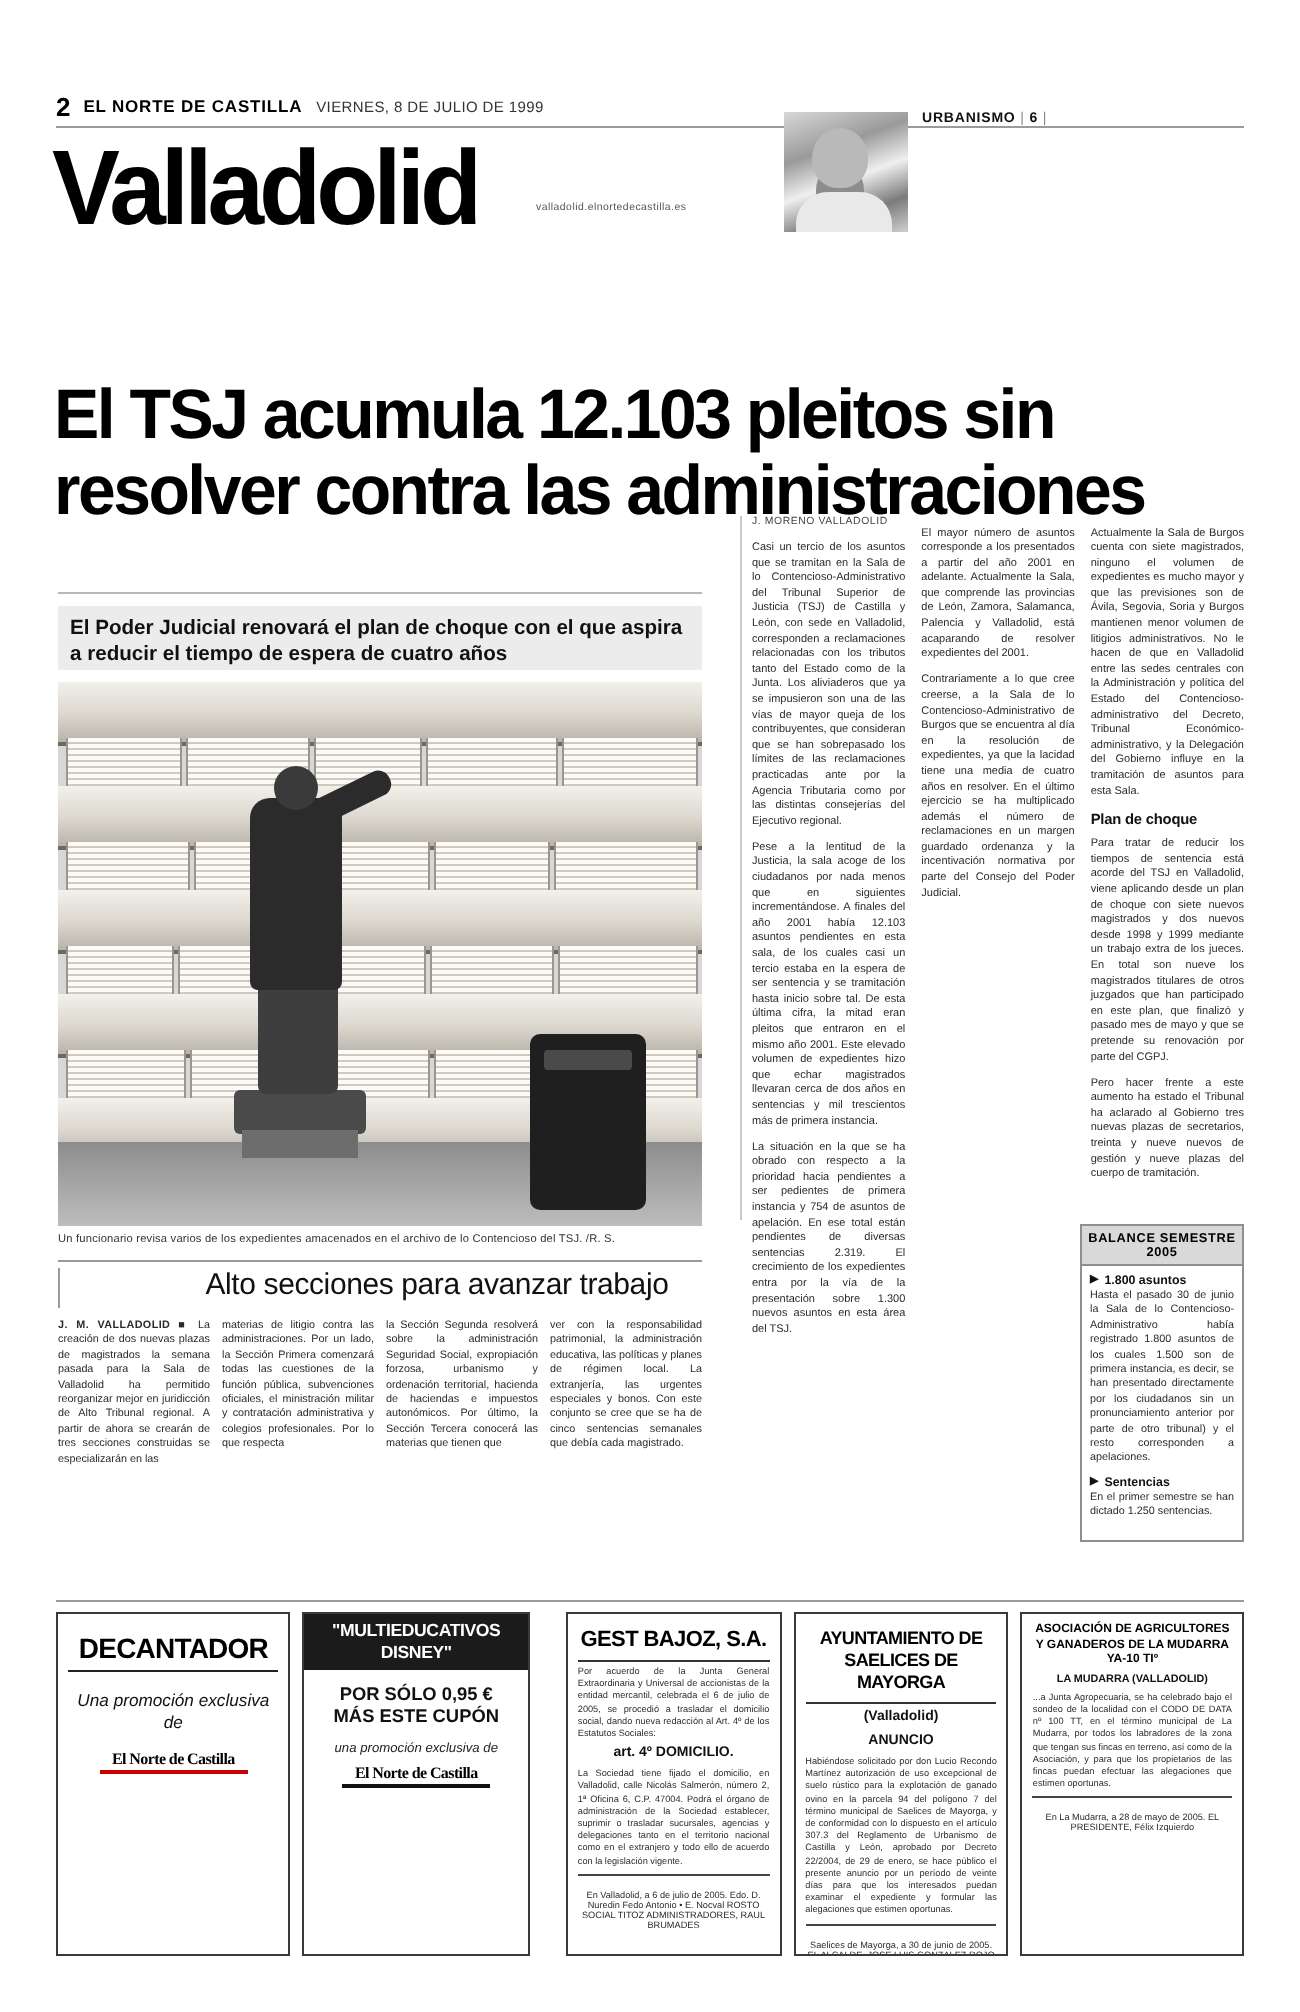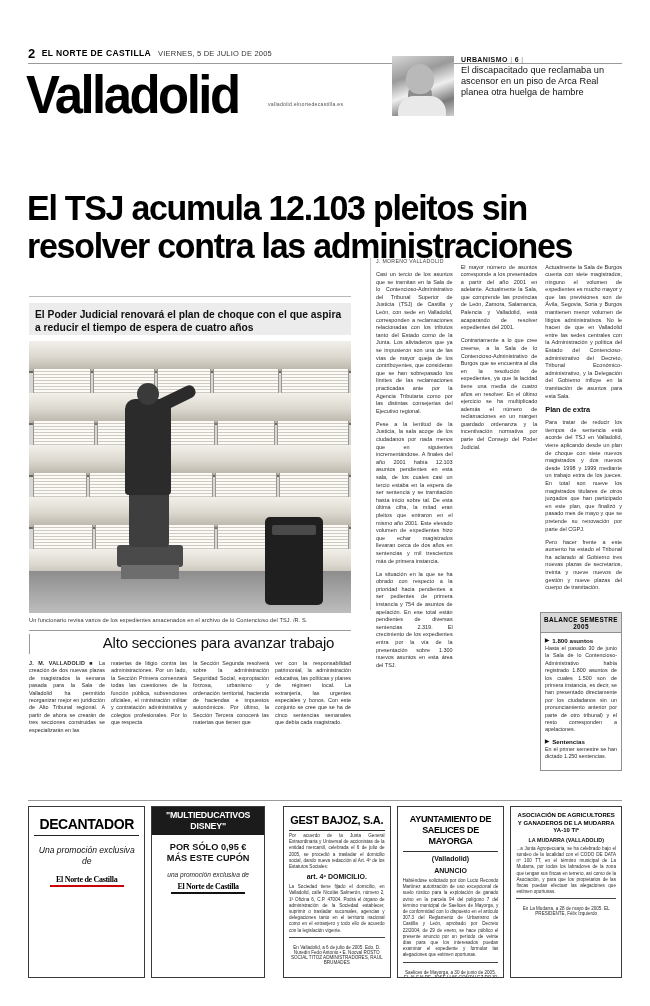--- a/index.html
+++ b/index.html
@@ -153,39 +153,38 @@
   .asoc-sub{text-align:center;font-weight:bold;font-size:5.4px;color:#111;padding:2px 0 1px;}
 </style>
 </head>
 <body>
 
 <div class="page">
 
   <div class="folio">
     <span class="folio-num">2</span>
     <span class="folio-paper">EL NORTE DE CASTILLA</span>
-    <span class="folio-date">VIERNES, 5 DE JULIO DE 2005</span>
+    <span class="folio-date">VIERNES, 8 DE JULIO DE 1999</span>
   </div>
   <div class="folio-rule"></div>
 
   <div class="masthead">
     <div class="masthead-title">Valladolid</div>
   </div>
   <div class="masthead-url">valladolid.elnortedecastilla.es</div>
 
   <div class="teaser">
     <div class="teaser-photo"></div>
     <div class="teaser-text">
       <div class="teaser-kicker">
         <span>URBANISMO</span>
         <span class="sep">|</span>
         <span>6</span>
         <span class="sep">|</span>
       </div>
-      <div class="teaser-head">El discapacitado que reclamaba un ascensor en un piso de Arca Real planea otra huelga de hambre</div>
     </div>
   </div>
 
 
   <h1 class="headline">El TSJ acumula 12.103 pleitos sin resolver contra las administraciones</h1>
 
   <div class="lead-rule"></div>
   <div class="leadbox">
     <p>El Poder Judicial renovará el plan de choque con el que aspira a reducir el tiempo de espera de cuatro años</p>
   </div>
@@ -249,21 +248,21 @@
       <p>Casi un tercio de los asuntos que se tramitan en la Sala de lo Contencioso-Administrativo del Tribunal Superior de Justicia (TSJ) de Castilla y León, con sede en Valladolid, corresponden a reclamaciones relacionadas con los tributos tanto del Estado como de la Junta. Los aliviaderos que ya se impusieron son una de las vías de mayor queja de los contribuyentes, que consideran que se han sobrepasado los límites de las reclamaciones practicadas ante por la Agencia Tributaria como por las distintas consejerías del Ejecutivo regional.</p>
       <p>Pese a la lentitud de la Justicia, la sala acoge de los ciudadanos por nada menos que en siguientes incrementándose. A finales del año 2001 había 12.103 asuntos pendientes en esta sala, de los cuales casi un tercio estaba en la espera de ser sentencia y se tramitación hasta inicio sobre tal. De esta última cifra, la mitad eran pleitos que entraron en el mismo año 2001. Este elevado volumen de expedientes hizo que echar magistrados llevaran cerca de dos años en sentencias y mil trescientos más de primera instancia.</p>
       <p>La situación en la que se ha obrado con respecto a la prioridad hacia pendientes a ser pedientes de primera instancia y 754 de asuntos de apelación. En ese total están pendientes de diversas sentencias 2.319. El crecimiento de los expedientes entra por la vía de la presentación sobre 1.300 nuevos asuntos en esta área del TSJ.</p>
     </div>
     <div class="bcol">
       <p>El mayor número de asuntos corresponde a los presentados a partir del año 2001 en adelante. Actualmente la Sala, que comprende las provincias de León, Zamora, Salamanca, Palencia y Valladolid, está acaparando de resolver expedientes del 2001.</p>
       <p>Contrariamente a lo que cree creerse, a la Sala de lo Contencioso-Administrativo de Burgos que se encuentra al día en la resolución de expedientes, ya que la lacidad tiene una media de cuatro años en resolver. En el último ejercicio se ha multiplicado además el número de reclamaciones en un margen guardado ordenanza y la incentivación normativa por parte del Consejo del Poder Judicial.</p>
     </div>
     <div class="bcol">
       <p>Actualmente la Sala de Burgos cuenta con siete magistrados, ninguno el volumen de expedientes es mucho mayor y que las previsiones son de Ávila, Segovia, Soria y Burgos mantienen menor volumen de litigios administrativos. No le hacen de que en Valladolid entre las sedes centrales con la Administración y política del Estado del Contencioso-administrativo del Decreto, Tribunal Económico-administrativo, y la Delegación del Gobierno influye en la tramitación de asuntos para esta Sala.</p>
-      <h4>Plan de extra</h4>
+      <h4>Plan de choque</h4>
       <p>Para tratar de reducir los tiempos de sentencia está acorde del TSJ en Valladolid, viene aplicando desde un plan de choque con siete nuevos magistrados y dos nuevos desde 1998 y 1999 mediante un trabajo extra de los jueces. En total son nueve los magistrados titulares de otros juzgados que han participado en este plan, que finalizó y pasado mes de mayo y que se pretende su renovación por parte del CGPJ.</p>
       <p>Pero hacer frente a este aumento ha estado el Tribunal ha aclarado al Gobierno tres nuevas plazas de secretarios, treinta y nueve nuevos de gestión y nueve plazas del cuerpo de tramitación.</p>
     </div>
   </div>
 
   <div class="balance">
     <div class="balance-title">BALANCE SEMESTRE 2005</div>
     <div class="balance-body">
       <div class="bl-item">
         <div class="bl-head">

